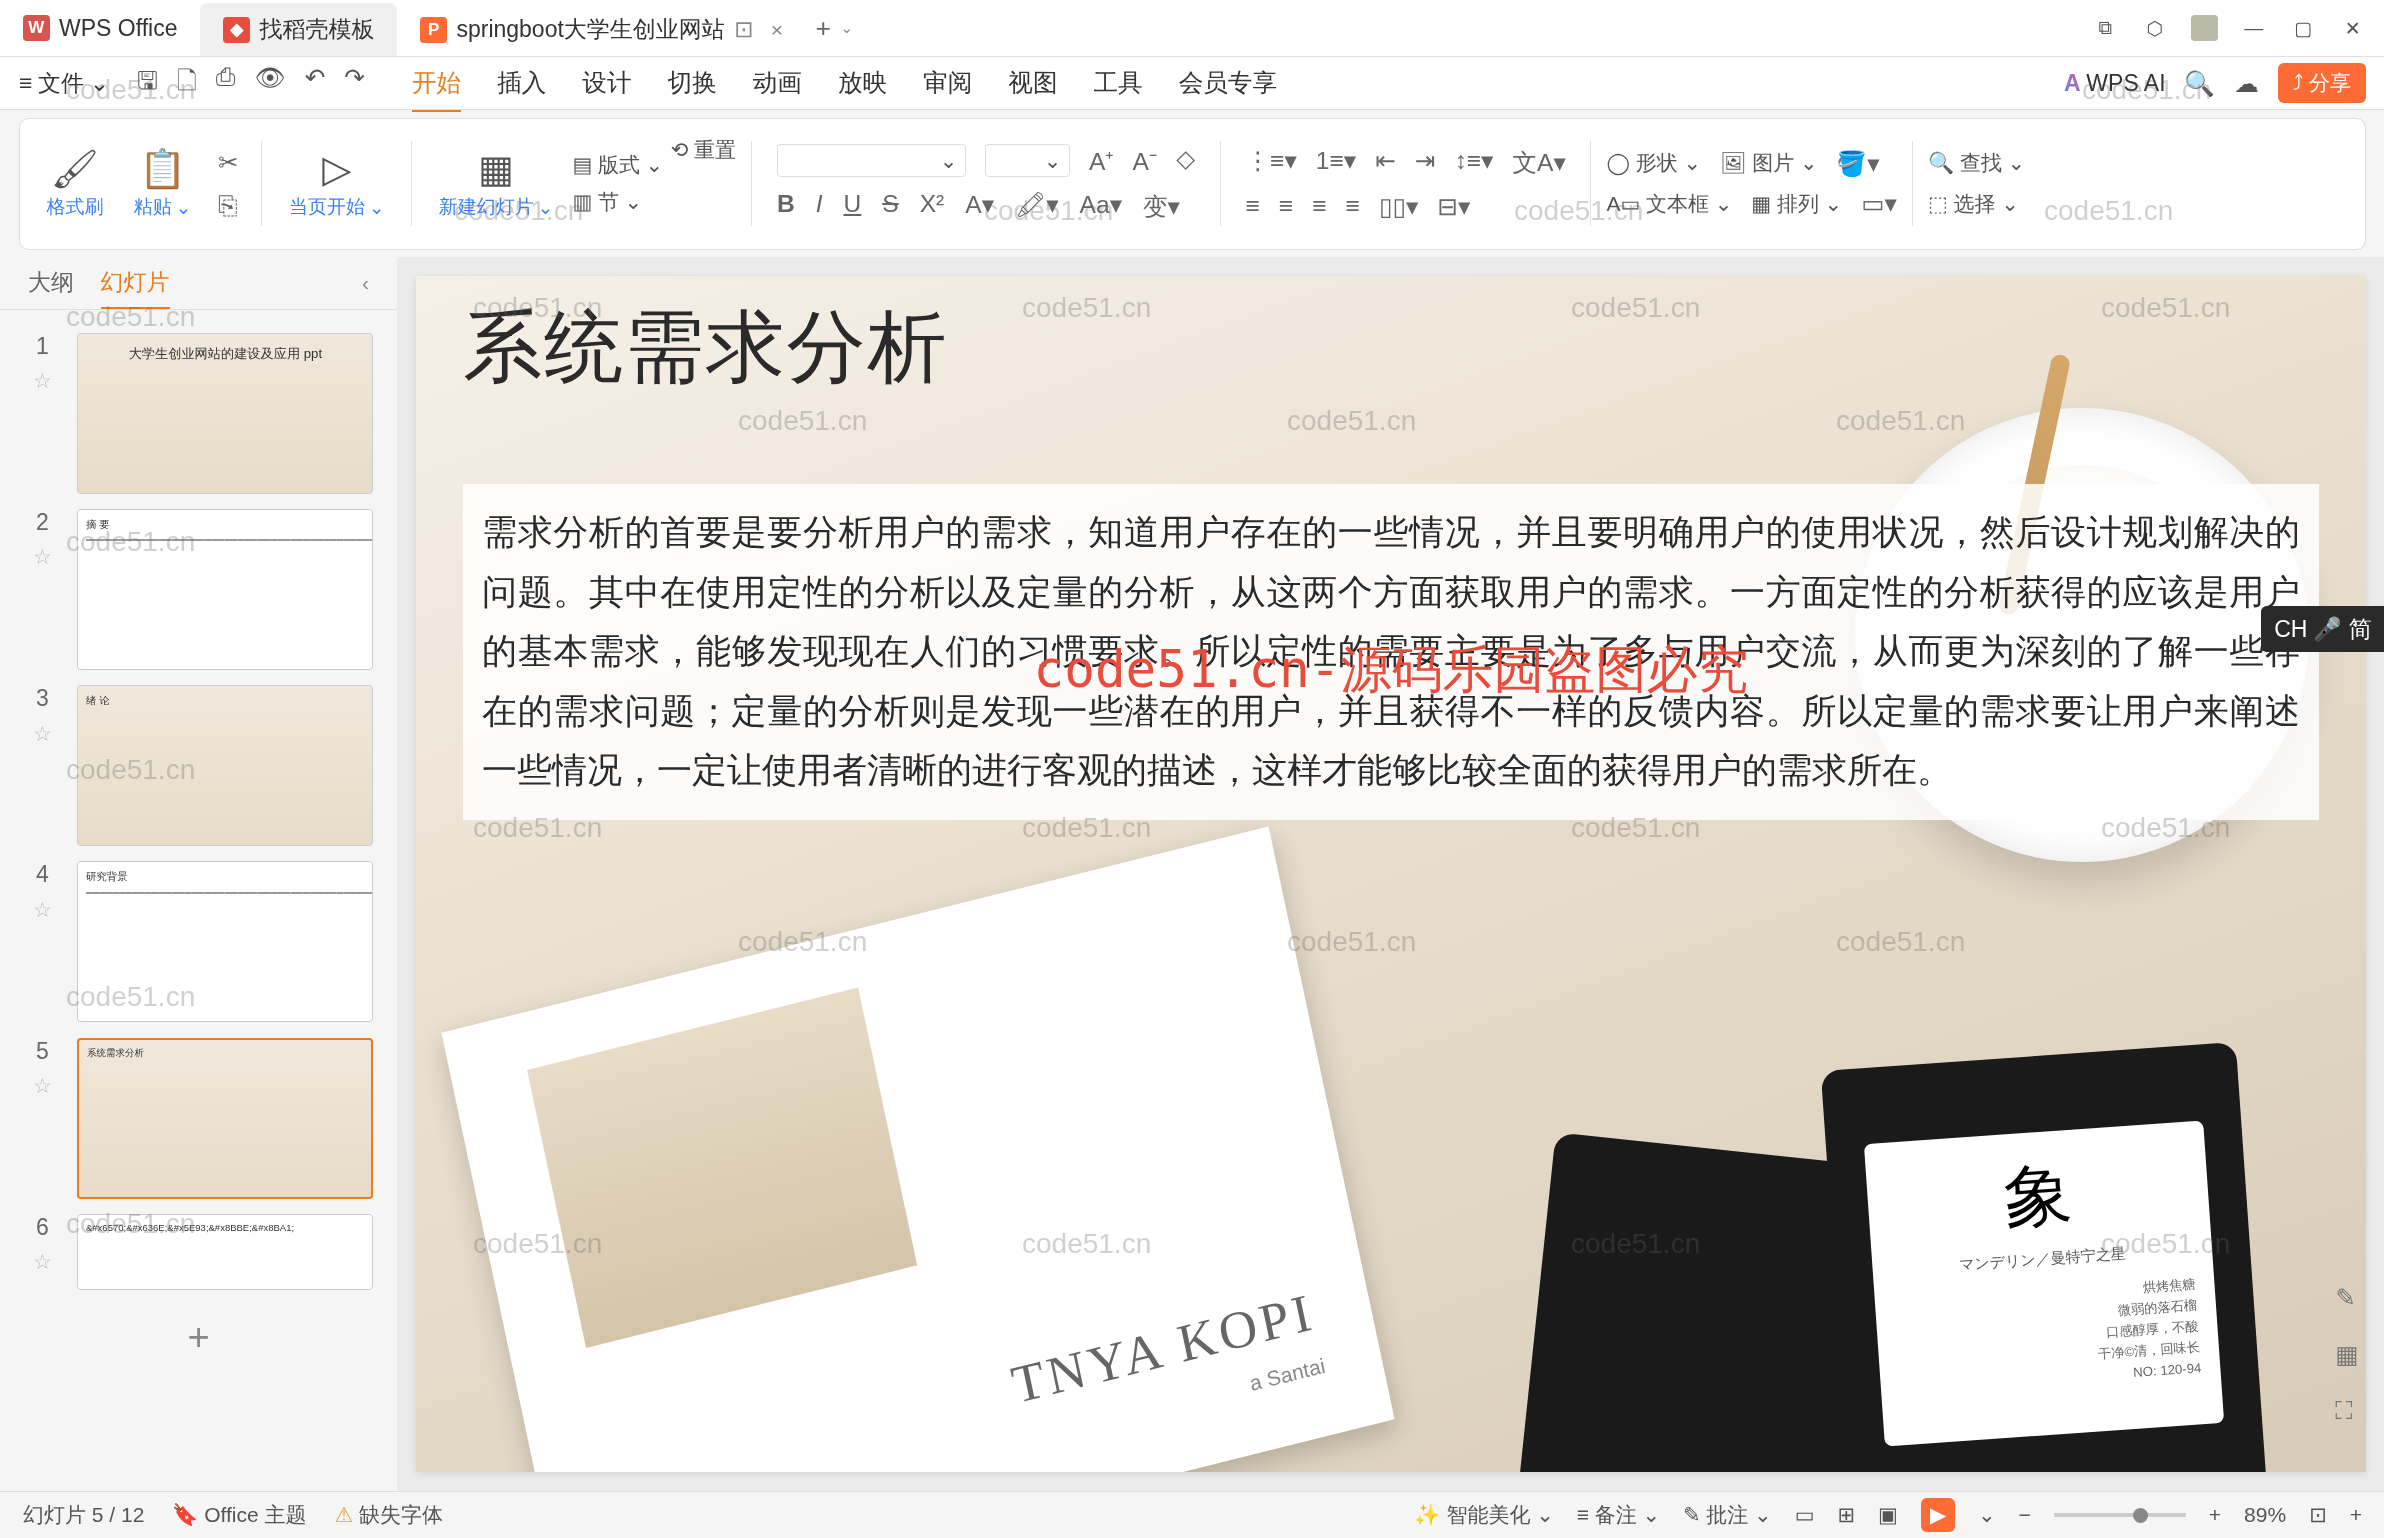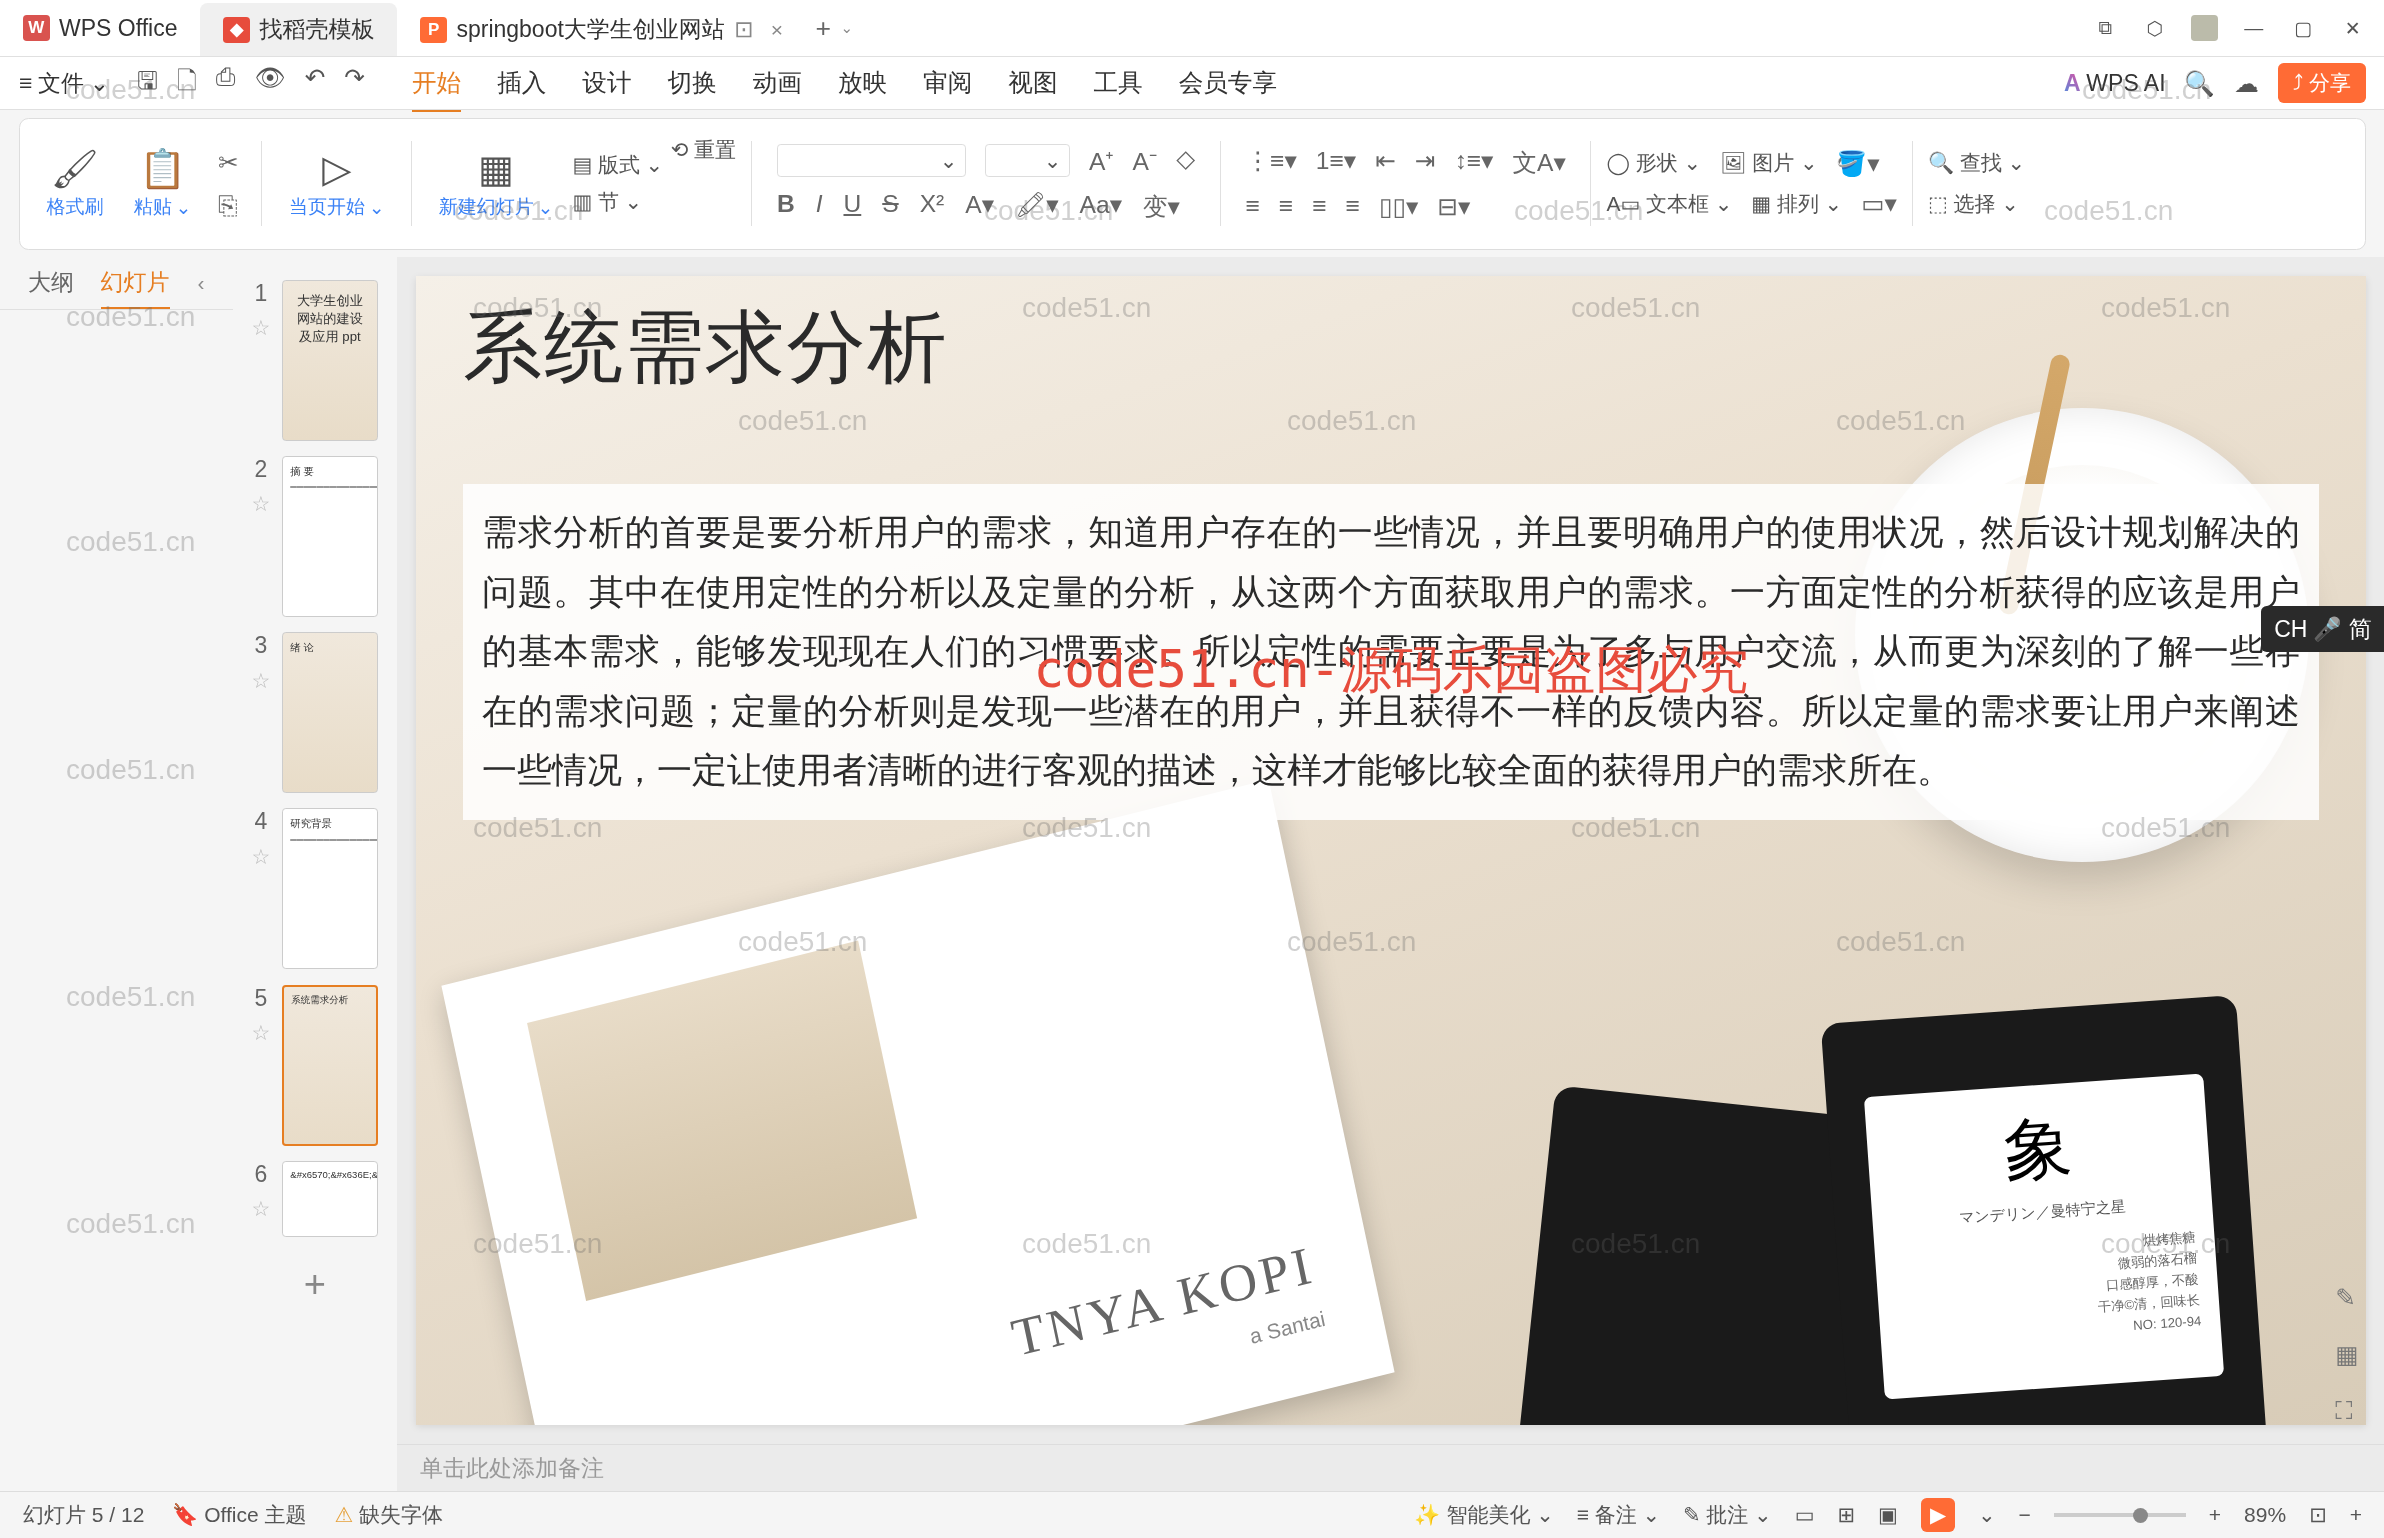--- a/index.html
+++ b/index.html
@@ -33,21 +33,21 @@
 .ribbon-group { display: flex; flex-direction: column; align-items: center; gap: 3.8px; padding: 0 11.4px; }
 .ribbon-icon-large { font-size: 38px; color: #555; }
 .ribbon-label { font-size: 19px; color: #3b82f6; display: flex; align-items: center; gap: 3.8px; }
 .ribbon-sep { width: 0.9px; height: 85px; background: #e0e0e0; margin: 0 7.6px; }
 .ribbon-item { display: flex; align-items: center; gap: 5.7px; font-size: 21px; color: #555; }
 .ribbon-small-icon { font-size: 24.6px; color: #666; }
 .ribbon-right { display: flex; flex-direction: column; gap: 11.4px; }
 .ribbon-right-row { display: flex; gap: 19px; }
 
 .workspace { display: flex; height: calc(100% - 57px - 53px - 148px - 47px); }
-.side-panel { width: 397px; background: #f5f5f5; display: flex; }
+.side-panel { width: 397px; background: #f5f5f5; display: flex; flex-direction: column; }
 .panel-tabs { height: 53px; display: flex; align-items: center; padding: 0 28px; gap: 28px; border-bottom: 0.9px solid #e0e0e0; justify-content: space-between; }
 .panel-tab-group { display: flex; gap: 26.5px; }
 .panel-tab { font-size: 23px; color: #666; padding: 9.5px 0; }
 .panel-tab.active { color: #e67e22; border-bottom: 2.8px solid #e67e22; }
 .collapse-btn { font-size: 21px; color: #888; }
 .thumbs { flex: 1; overflow-y: auto; padding: 15px 0; }
 .thumb-row { display: flex; align-items: flex-start; padding: 7.6px 19px; gap: 11.4px; }
 .thumb-col { display: flex; flex-direction: column; align-items: center; gap: 9.5px; width: 47px; }
 .thumb-num { font-size: 23px; color: #666; }
 .thumb-star { font-size: 21px; color: #bbb; }
@@ -407,23 +407,20 @@
       <div class="watermark-grey" style="left:606px;top:530px">code51.cn</div>
       <div class="watermark-grey" style="left:871px;top:644px">code51.cn</div>
       <div class="watermark-grey" style="left:1155px;top:530px">code51.cn</div>
       <div class="watermark-grey" style="left:1420px;top:644px">code51.cn</div>
       <div class="watermark-grey" style="left:1685px;top:530px">code51.cn</div>
       <div class="watermark-grey" style="left:57px;top:946px">code51.cn</div>
       <div class="watermark-grey" style="left:606px;top:946px">code51.cn</div>
       <div class="watermark-grey" style="left:1155px;top:946px">code51.cn</div>
       <div class="watermark-grey" style="left:1685px;top:946px">code51.cn</div>
     </div>
-    <div class="notes-bar">
-      <span>单击此处添加备注</span>
-    </div>
     <div class="right-edge-icons">
       <span>✎</span>
       <span>▦</span>
       <span>⛶</span>
     </div>
   </div>
 </div>
 
 <div class="status-bar">
   <span>幻灯片 5 / 12</span>

